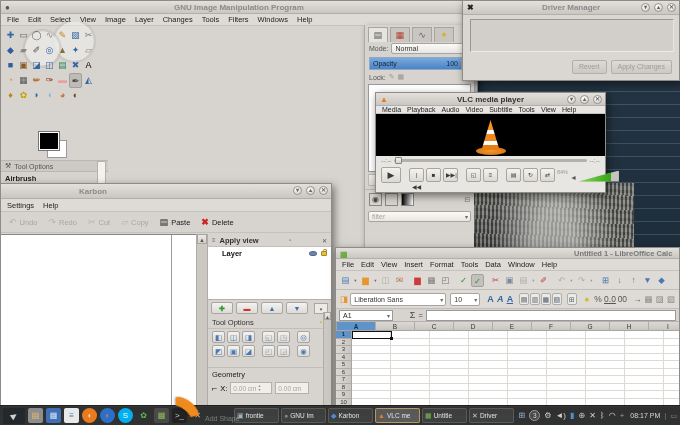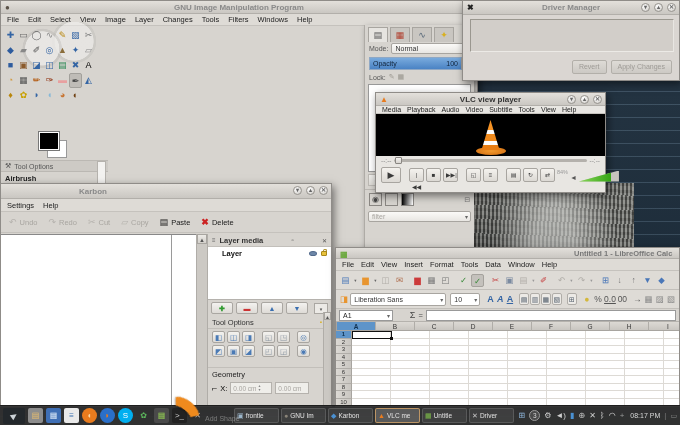--- a/index.html
+++ b/index.html
@@ -375,21 +375,21 @@
     <div id="karbon-body">
       <div id="karbon-canvas">
         <div id="karbon-page-edge"></div>
       </div>
       <div id="karbon-vsb">
           <div class="sbarrow">▲</div>
         </div>
       <div id="karbon-dock">
         <div class="khdr">
           <span style="font-size:6px;color:#666;">≡</span>
-          <span style="font-weight:bold;">Layer media</span>
+          <span style="font-weight:bold;">Apply view</span>
           <span class="hbtns">▫</span>
             <span class="hbtns">✕</span>
         </div>
         <div id="layer-tree">
           <div id="layer-item">
             <span>Layer</span>
             <span class="mini-eye"></span>
             <span class="mini-lock"></span>
           </div>
         </div>
@@ -458,21 +458,21 @@
     <div id="drv-list"></div>
     <div id="drv-bottom">
       <span class="drv-btn">Revert</span>
         <span class="drv-btn">Apply Changes</span>
     </div>
   </div>
 
   <div class="win" id="win-vlc">
     <div class="tbar">
       <span class="wicon" style="color:#e87b1e;">▲</span>
-      <span style="color:#333;">VLC view player</span>
+      <span style="color:#333;">VLC media player</span>
       <span class="wbtns">
         <span class="wbtn">▾</span>
         <span class="wbtn">▴</span>
         <span class="wbtn">✕</span>
       </span>
     </div>
     <div class="menu" id="vlc-menu">
       <span>Media</span>
         <span>Playback</span>
         <span>Audio</span>

